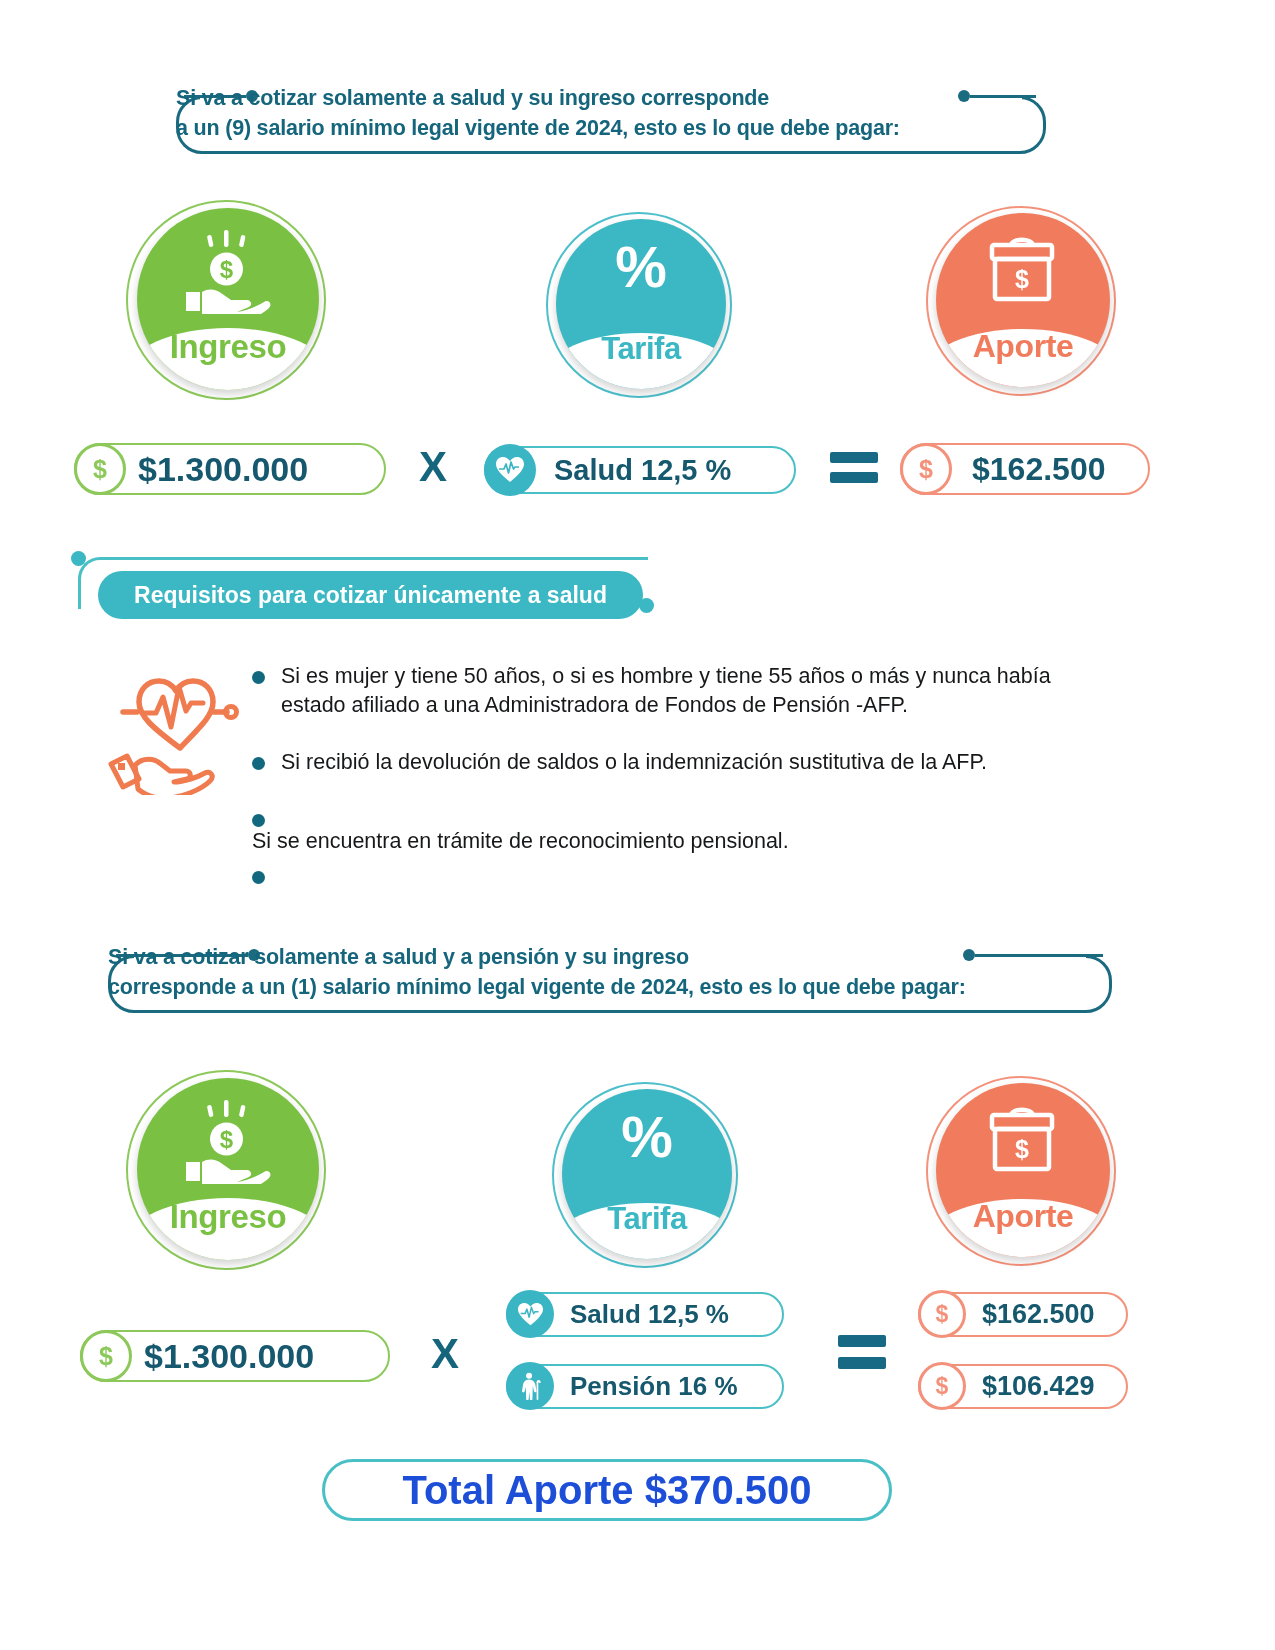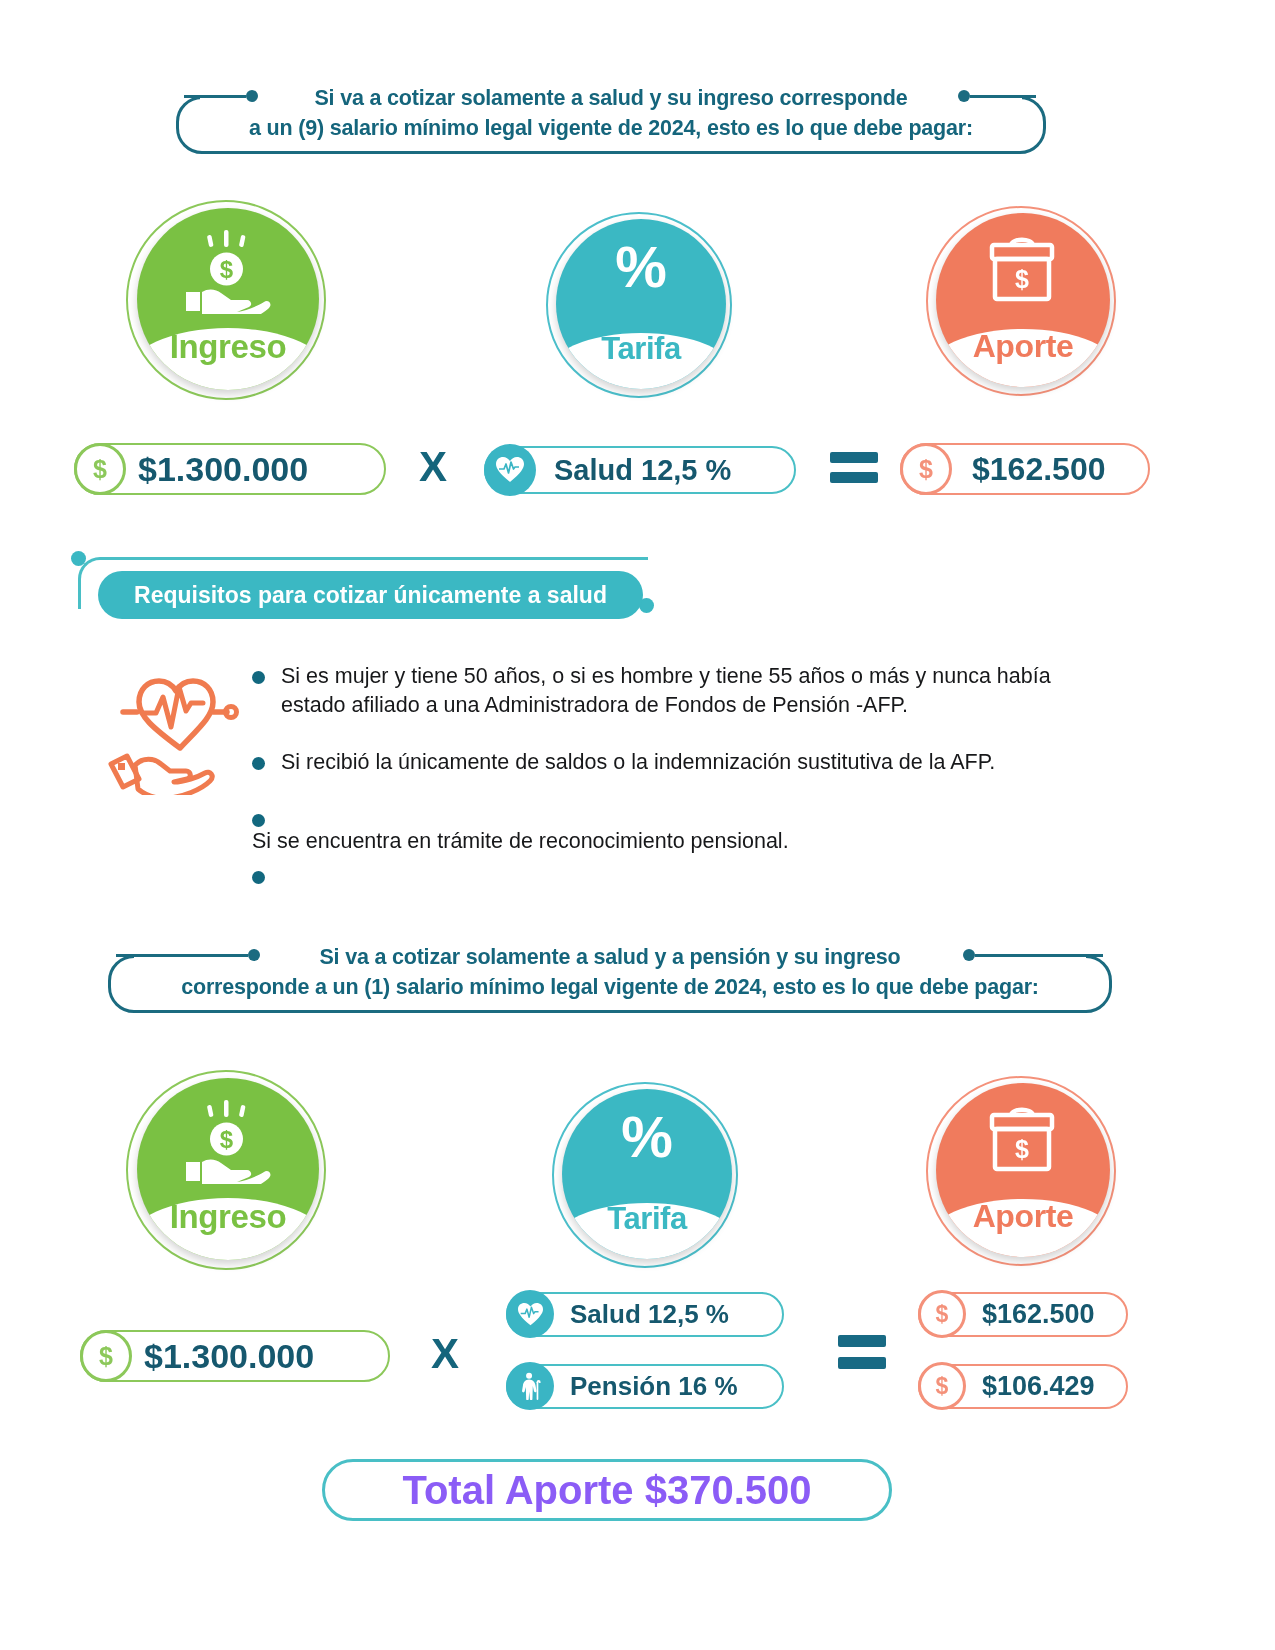--- a/index.html
+++ b/index.html
@@ -19,21 +19,21 @@
   
   .callout {
     position: absolute;
     box-sizing: border-box;
     border: 3px solid #1b6b80;
     border-radius: 26px;
     background: #ffffff;
   }
   .callout-text {
     position: absolute;
-    text-align: center;
+    text-align: left;
     font-weight: bold;
     color: #15657c;
     line-height: 1.32;
     letter-spacing: -0.2px;
   }
   .callout-line {
     position: absolute;
     height: 3px;
     background: #1b6b80;
   }
@@ -188,21 +188,21 @@
   
   .total-box {
     position: absolute;
     box-sizing: border-box;
     border: 3px solid #49bfc6;
     border-radius: 999px;
     background: #ffffff;
     display: flex;
     align-items: center;
     justify-content: center;
-    color: #8b5cf6;
+    color: #1d4ed8;
     font-weight: bold;
   }
 </style>
 </head>
 <body>
 
 <div class="callout" style="left:176px; top:96px; width:870px; height:58px;"></div>
 <div class="mask-white" style="left:200px; top:88px; width:822px; height:14px;"></div>
 <div class="callout-line" style="left:184px; top:95px; width:62px;"></div>
 <div class="callout-line" style="left:970px; top:95px; width:66px;"></div>
@@ -301,21 +301,21 @@
     <path d="M30 105 c8 -8 19 -7 26 -1 l9 7 h16 c5 0 6 7 1 8 l-13 3 c10 0 24 -5 31 -9 5 -3 10 3 5 8 -9 9 -28 16 -41 17 -11 1 -23 -2 -31 -9 z" fill="none" stroke-width="5"></path>
   </svg>
 </div>
 
 <div class="bullet-row" style="left:252px; top:662px; width:860px;">
   <span class="bullet-dot"></span>
   <span class="bullet-text">Si es mujer y tiene 50 años, o si es hombre y tiene 55 años o más y nunca había estado afiliado a una Administradora de Fondos de Pensión -AFP.</span>
 </div>
 <div class="bullet-row" style="left:252px; top:748px; width:860px;">
   <span class="bullet-dot"></span>
-  <span class="bullet-text">Si recibió la únicamente de saldos o la indemnización sustitutiva de la AFP.</span>
+  <span class="bullet-text">Si recibió la devolución de saldos o la indemnización sustitutiva de la AFP.</span>
 </div>
 <div class="bullet-row" style="left:252px; top:805px; width:860px;flex-direction:column;">
   <span class="bullet-dot"></span>
   <span class="bullet-text">Si se encuentra en trámite de reconocimiento pensional.</span>
 </div>
 <div class="bullet-row" style="left:252px; top:862px; width:860px;">
   <span class="bullet-dot"></span>
 </div>
 
 <div class="callout" style="left:108px; top:955px; width:1004px; height:58px;"></div>

